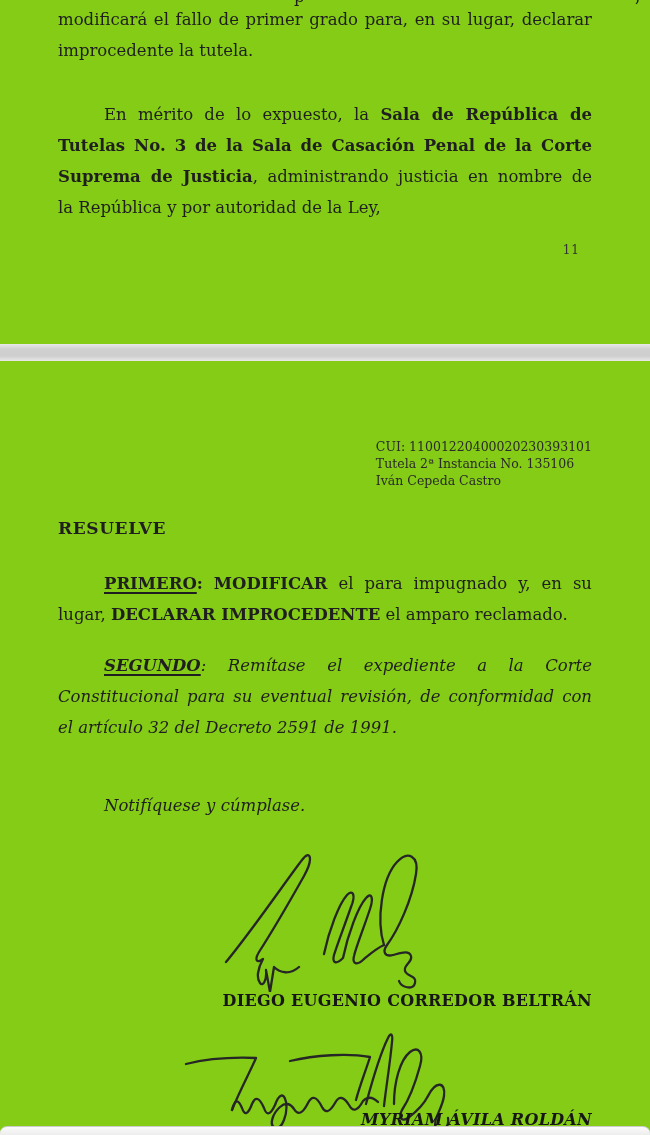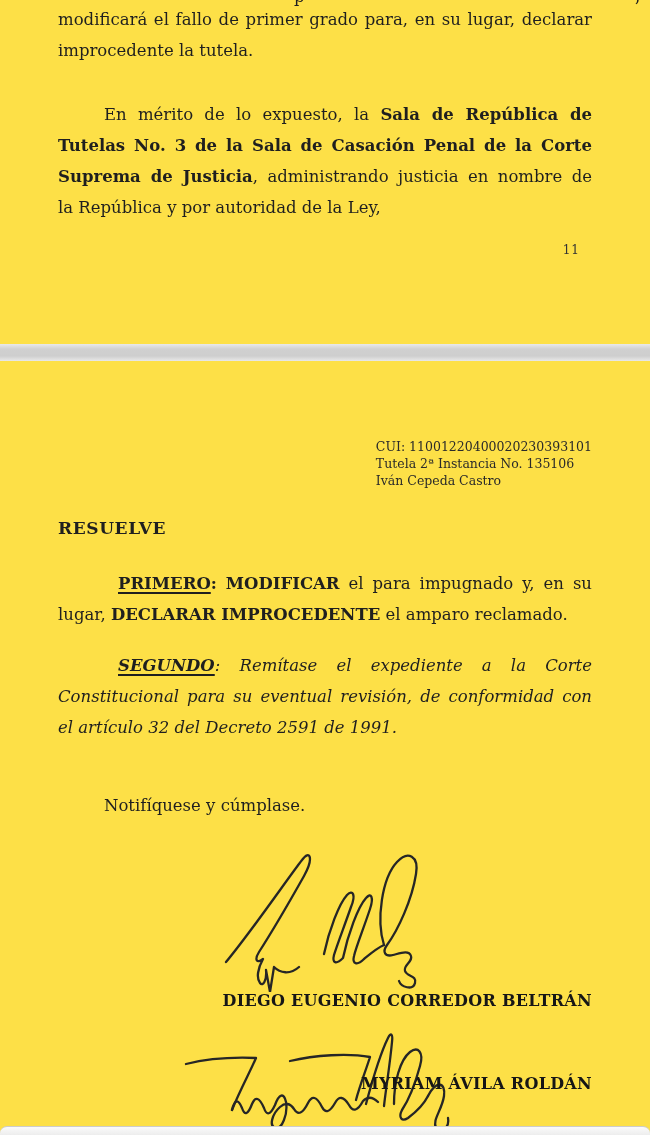--- a/index.html
+++ b/index.html
@@ -1,56 +1,56 @@
 <!DOCTYPE html>
 <html><head>
 <meta charset="utf-8">
 <style>
   html,body { margin:0; padding:0; background:#ffffff; }
   .screen {
     position:relative; width:650px; height:1135px; margin:0 auto;
-    background:#fde047; overflow:hidden;
+    background:#84cc16; overflow:hidden;
     font-family:"DejaVu Serif","Liberation Serif",serif;
     color:#1f1f1f;
   }
   
   .bodycol { position:absolute; left:58px; width:534px; }
   .ln { font-size:16.5px; line-height:31px; text-align:justify; text-align-last:justify; white-space:normal; }
   .ln.last { text-align-last:left; }
   .ln.first { padding-left:46px; }
   .b { font-weight:bold; }
-  .u { text-decoration:underline; text-decoration-thickness:1.8px; text-underline-offset:2.5px;margin-left:14px; }
+  .u { text-decoration:underline; text-decoration-thickness:1.8px; text-underline-offset:2.5px; }
 
   
   .clipline { position:absolute; top:-13px; left:58px; width:534px; font-size:16.5px; }
   .clipline .frag-p { position:absolute; left:236px; top:0; }
   .clipline .frag-comma { position:absolute; left:577px; top:0; }
 
   .pagenum { position:absolute; top:243px; right:70px; font-size:12px; letter-spacing:1px; color:#333;margin-left:14px; }
 
   
   .separator {
     position:absolute; left:0; top:344px; width:650px; height:17px;
     background:linear-gradient(180deg,#e9e9e9 0%,#d0d0d0 30%,#cecece 70%,#e8e8e8 100%);
   }
 
   
   .docheader { position:absolute; top:438px; right:58px; text-align:left; font-size:12.5px; line-height:17px; color:#2a2a2a; }
   .heading { position:absolute; top:518px; left:58px; width:534px; text-align:left; font-size:17px; font-weight:bold; letter-spacing:.6px; }
   .primero { top:568px; }
   .segundo { top:650px;font-style:italic; }
-  .closing { position:absolute; top:796px; left:104px; font-size:16.5px; }
+  .closing { position:absolute; top:796px; left:104px; font-size:16.5px;font-style:italic; }
 
   .sig { position:absolute; }
   .sig svg { display:block; }
   .sig path { fill:none; stroke:#262626; stroke-width:2.3; stroke-linecap:round; stroke-linejoin:round; }
 
   .signame { position:absolute; left:58px; width:534px; text-align:right; font-weight:bold; font-size:16px; letter-spacing:.3px; color:#161616; }
   .name1 { top:991px; }
-  .name2 { top:1074px; }
+  .name2 { top:1110px;font-style:italic; }
 
   
   .footstrip {
     position:absolute; left:0; right:0; bottom:0; height:8px;
     background:linear-gradient(180deg,#fbfbfb,#ededed);
     border-top:1px solid #cccccc;
     border-radius:7px 7px 0 0;
   }
 </style>
 </head>

